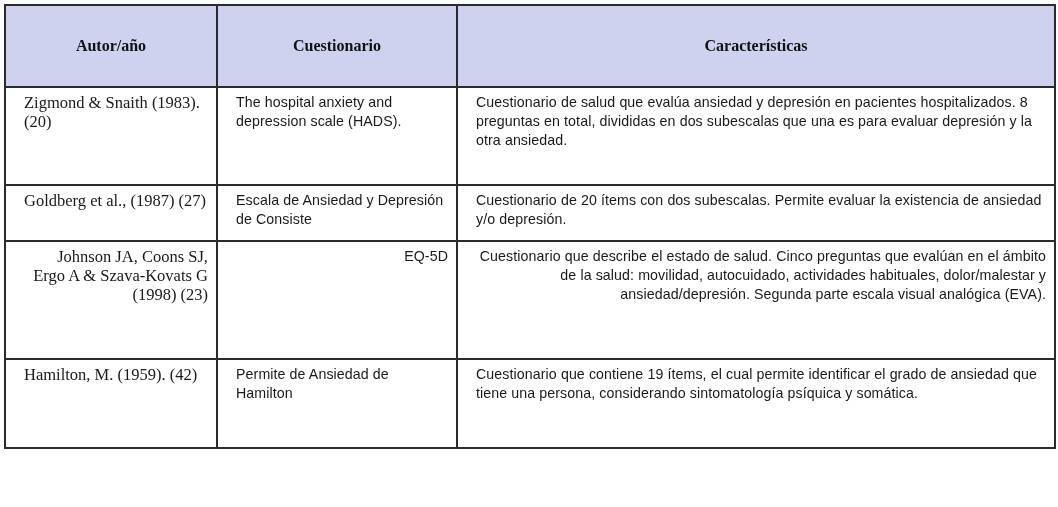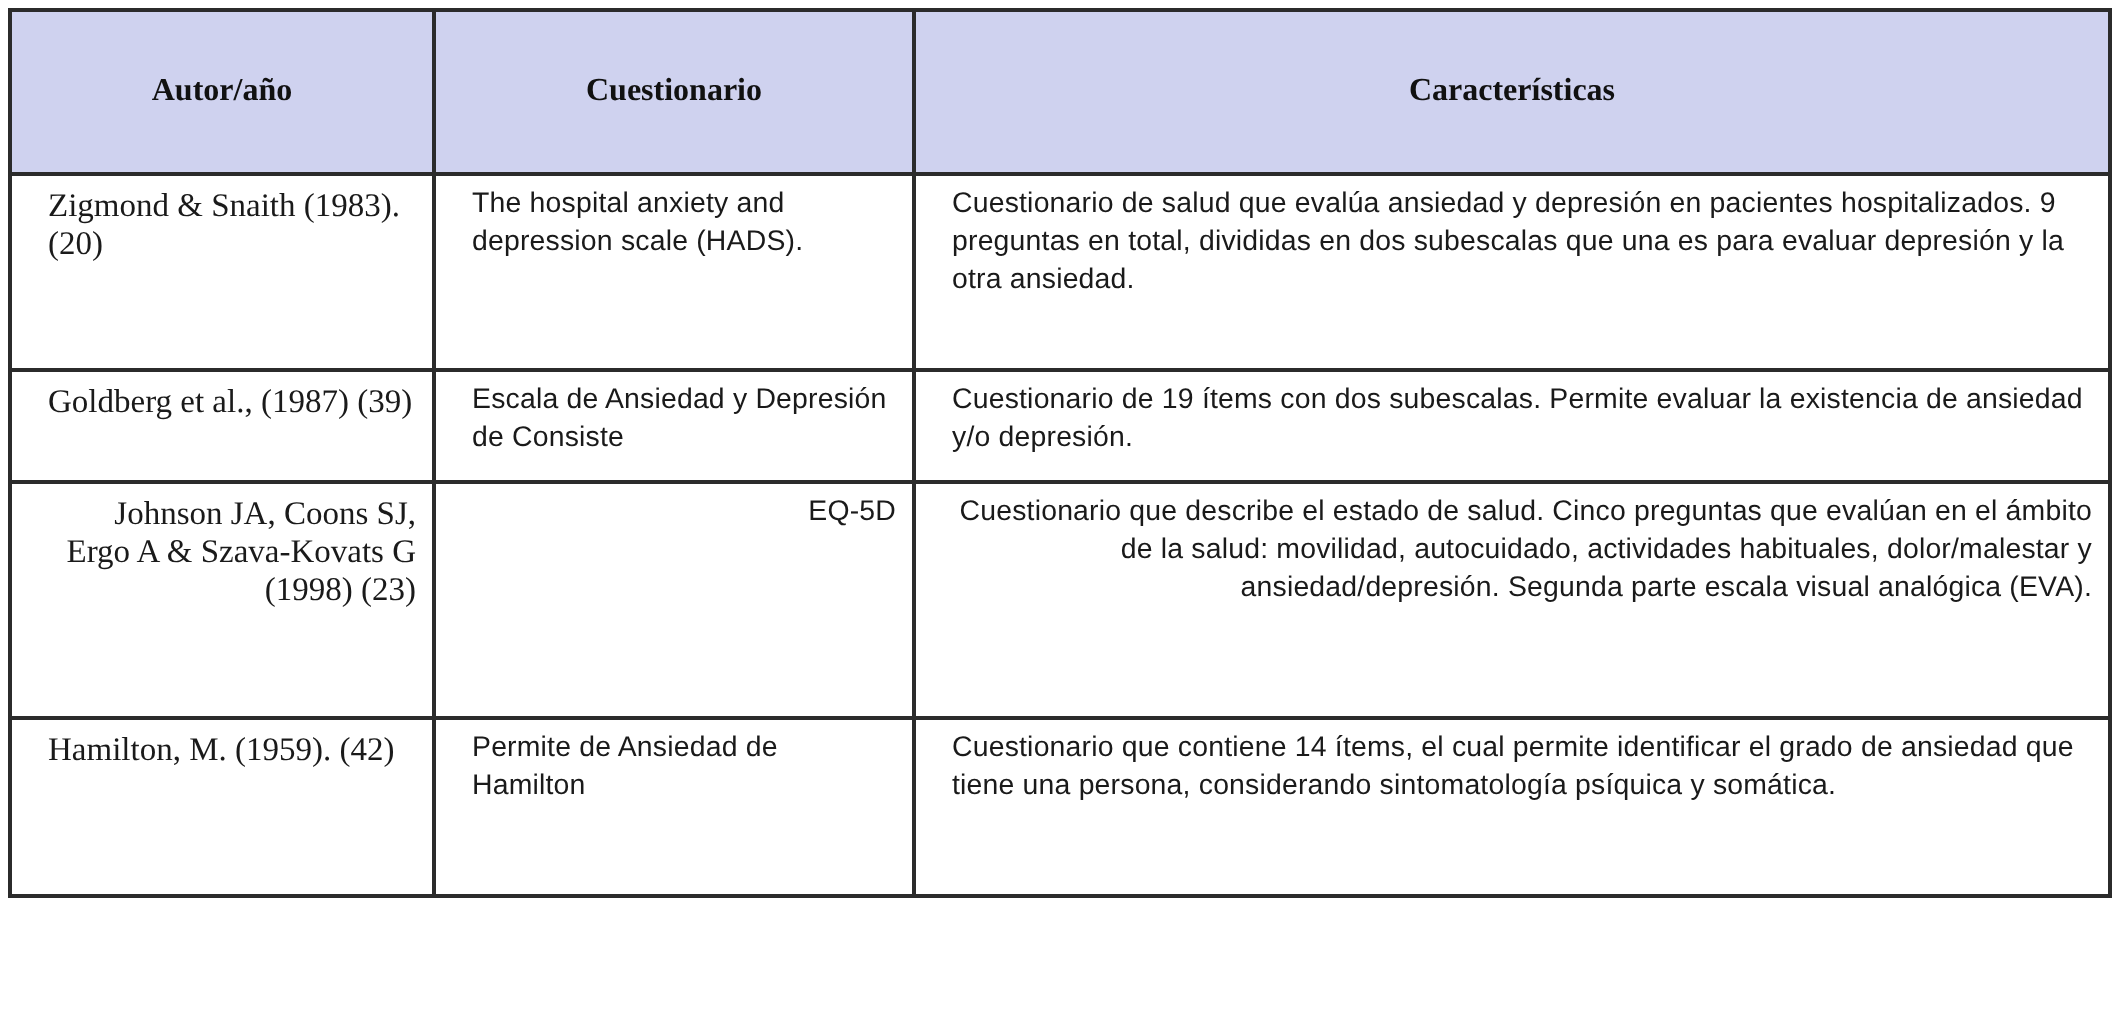--- a/index.html
+++ b/index.html
@@ -57,31 +57,31 @@
     <tr>
       <th>Autor/año</th>
       <th>Cuestionario</th>
       <th>Características</th>
     </tr>
   </thead>
   <tbody>
     <tr class="r0">
       <td class="author">Zigmond &amp; Snaith (1983). (20)</td>
       <td class="quest">The hospital anxiety and depression scale (HADS).</td>
-      <td class="char">Cuestionario de salud que evalúa ansiedad y depresión en pacientes hospitalizados. 9 preguntas en total, divididas en dos subescalas que una es para evaluar depresión y la otra ansiedad.</td>
+      <td class="char">Cuestionario de salud que evalúa ansiedad y depresión en pacientes hospitalizados. 8 preguntas en total, divididas en dos subescalas que una es para evaluar depresión y la otra ansiedad.</td>
     </tr>
     <tr class="r2">
-      <td class="author">Goldberg et al., (1987) (39)</td>
+      <td class="author">Goldberg et al., (1987) (27)</td>
       <td class="quest">Escala de Ansiedad y Depresión de Consiste</td>
-      <td class="char">Cuestionario de 19 ítems con dos subescalas. Permite evaluar la existencia de ansiedad y/o depresión.</td>
+      <td class="char">Cuestionario de 20 ítems con dos subescalas. Permite evaluar la existencia de ansiedad y/o depresión.</td>
     </tr>
     <tr class="r3">
       <td class="author">Johnson JA, Coons SJ, Ergo A &amp; Szava-Kovats G (1998) (23)</td>
       <td class="quest">EQ-5D</td>
       <td class="char">Cuestionario que describe el estado de salud. Cinco preguntas que evalúan en el ámbito de la salud: movilidad, autocuidado, actividades habituales, dolor/malestar y ansiedad/depresión. Segunda parte escala visual analógica (EVA).</td>
     </tr>
     <tr class="r4">
       <td class="author">Hamilton, M. (1959). (42)</td>
       <td class="quest">Permite de Ansiedad de Hamilton</td>
-      <td class="char">Cuestionario que contiene 14 ítems, el cual permite identificar el grado de ansiedad que tiene una persona, considerando sintomatología psíquica y somática.</td>
+      <td class="char">Cuestionario que contiene 19 ítems, el cual permite identificar el grado de ansiedad que tiene una persona, considerando sintomatología psíquica y somática.</td>
     </tr>
   </tbody>
 </table>
 
 </body></html>

